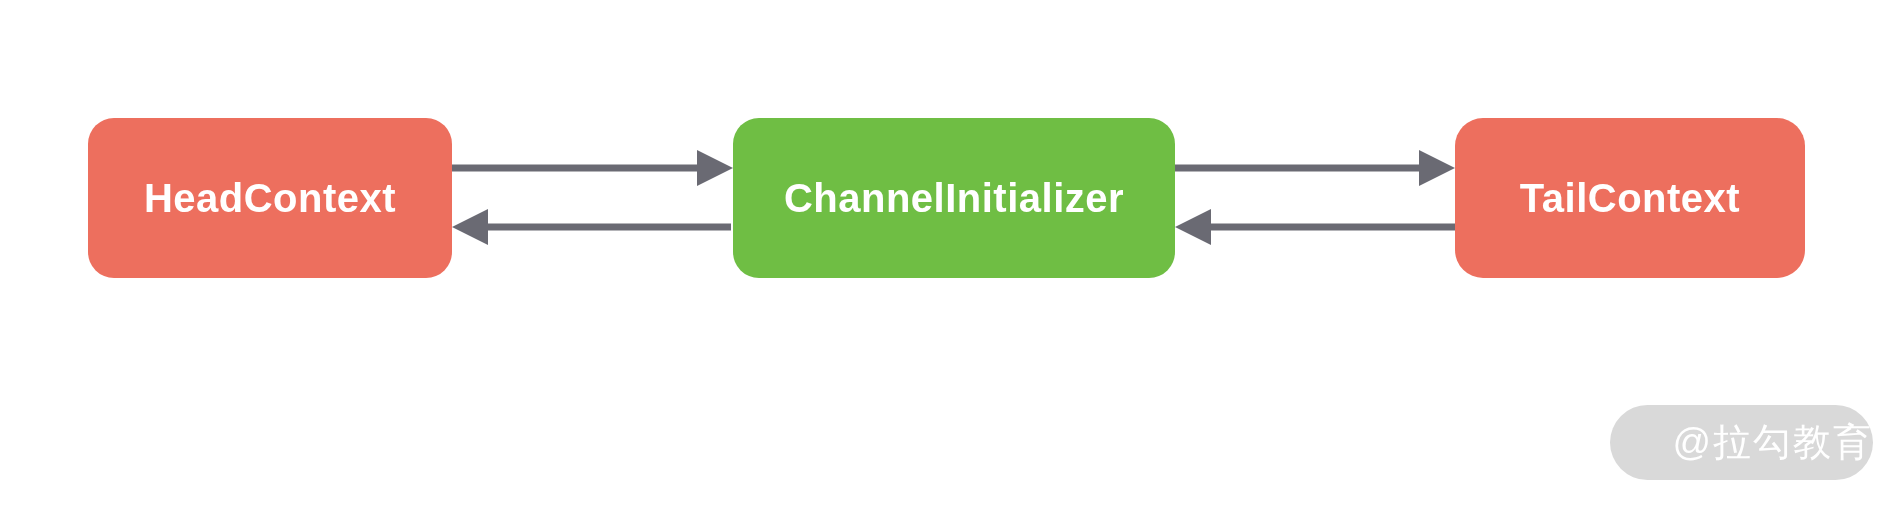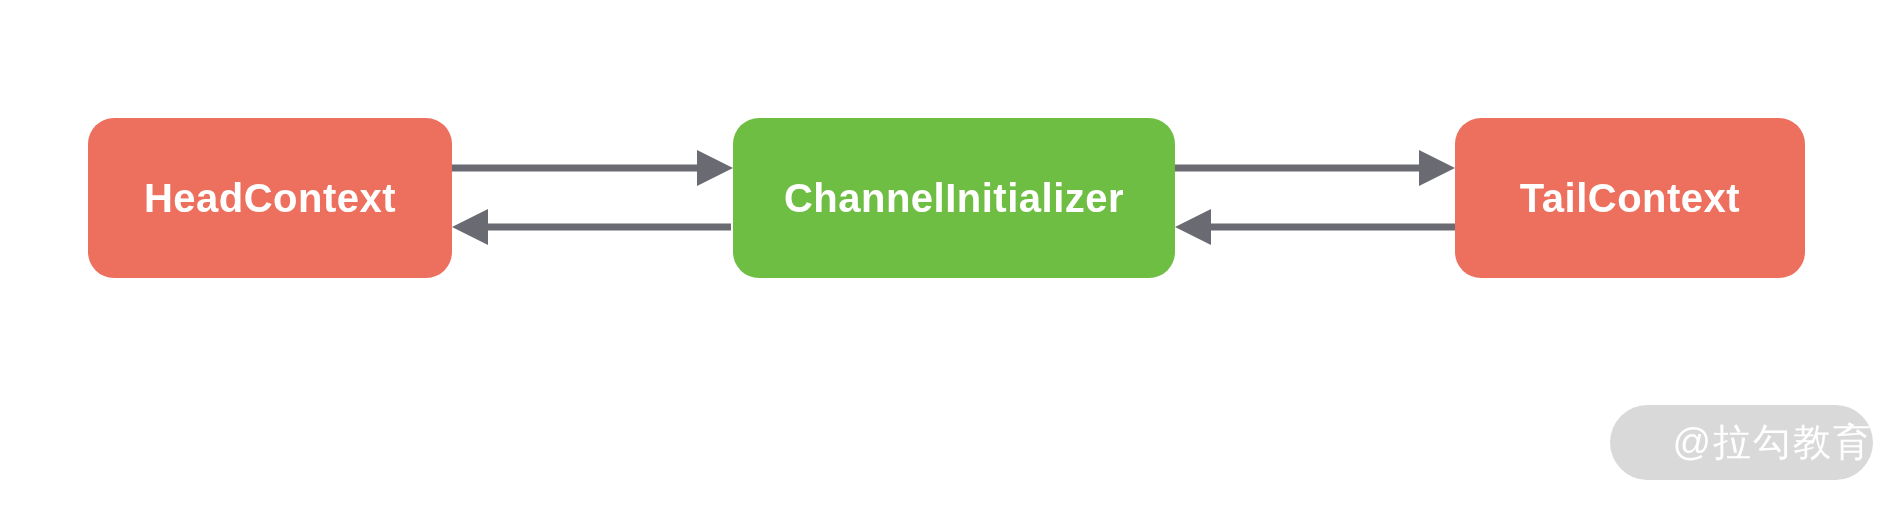--- a/index.html
+++ b/index.html
@@ -40,21 +40,21 @@
   }
   .node-label {
     color: #ffffff;
     font-size: 40px;
     font-weight: bold;
     letter-spacing: 0.5px;
     white-space: nowrap;
   }
   .node-head    { left: 88px;   width: 364px; }
   .node-channel { left: 733px;  width: 442px; }
-  .node-tail    { left: 1455px; width: 350px; }
+  .node-tail    { left: 1455px; width: 350px; border-radius: 28px; }
   .watermark {
     position: absolute;
     left: 1610px;
     top: 405px;
     width: 263px;
     height: 75px;
     border-radius: 38px;
     display: flex;
     align-items: center;
     justify-content: flex-end;

